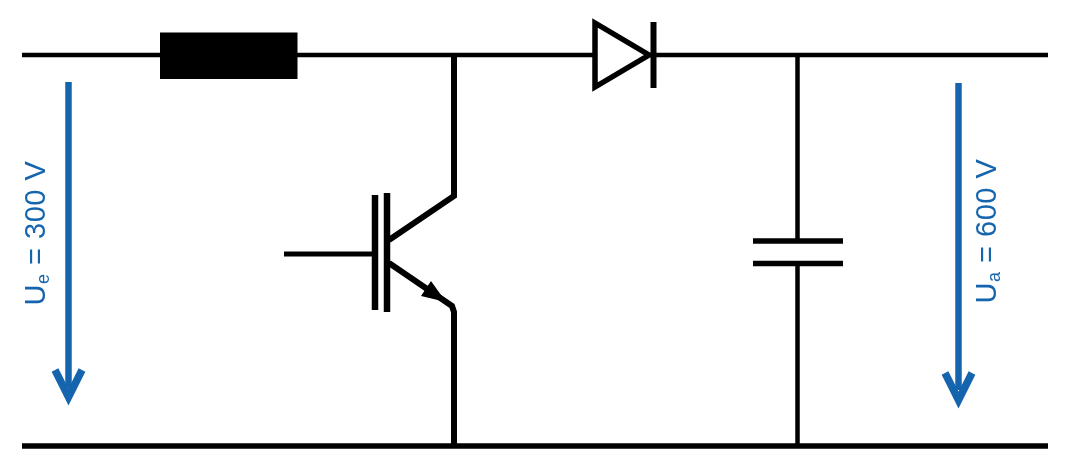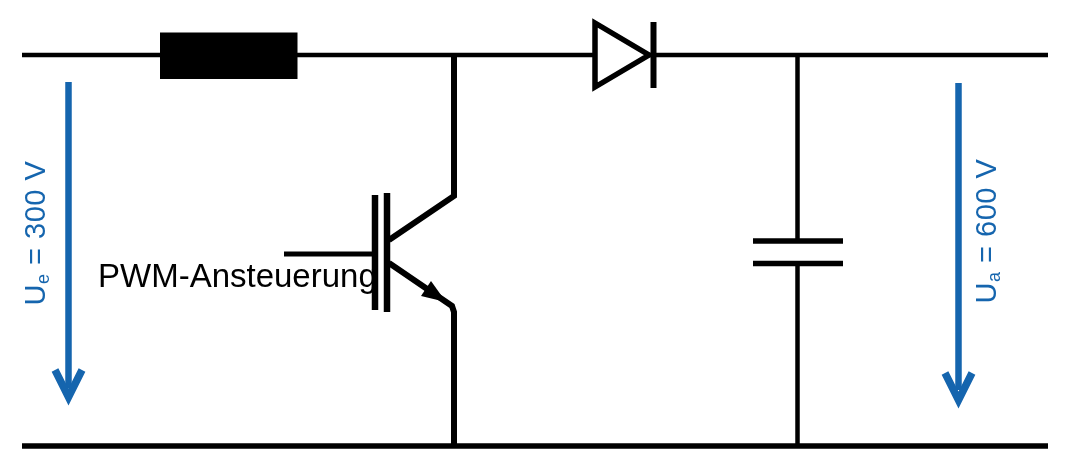--- a/index.html
+++ b/index.html
@@ -98,15 +98,14 @@
   </svg>
 
   <div class="voltage-label" style="left:35px; top:233px;">
     <span>U</span><sub>e</sub><span> = 300 V</span>
   </div>
 
   <div class="voltage-label" style="left:986px; top:231px;">
     <span>U</span><sub>a</sub><span> = 600 V</span>
   </div>
 
-  <div class="pwm-label">PWM-Ansteuerung</div>
 
 </div>
 
 </body></html>

